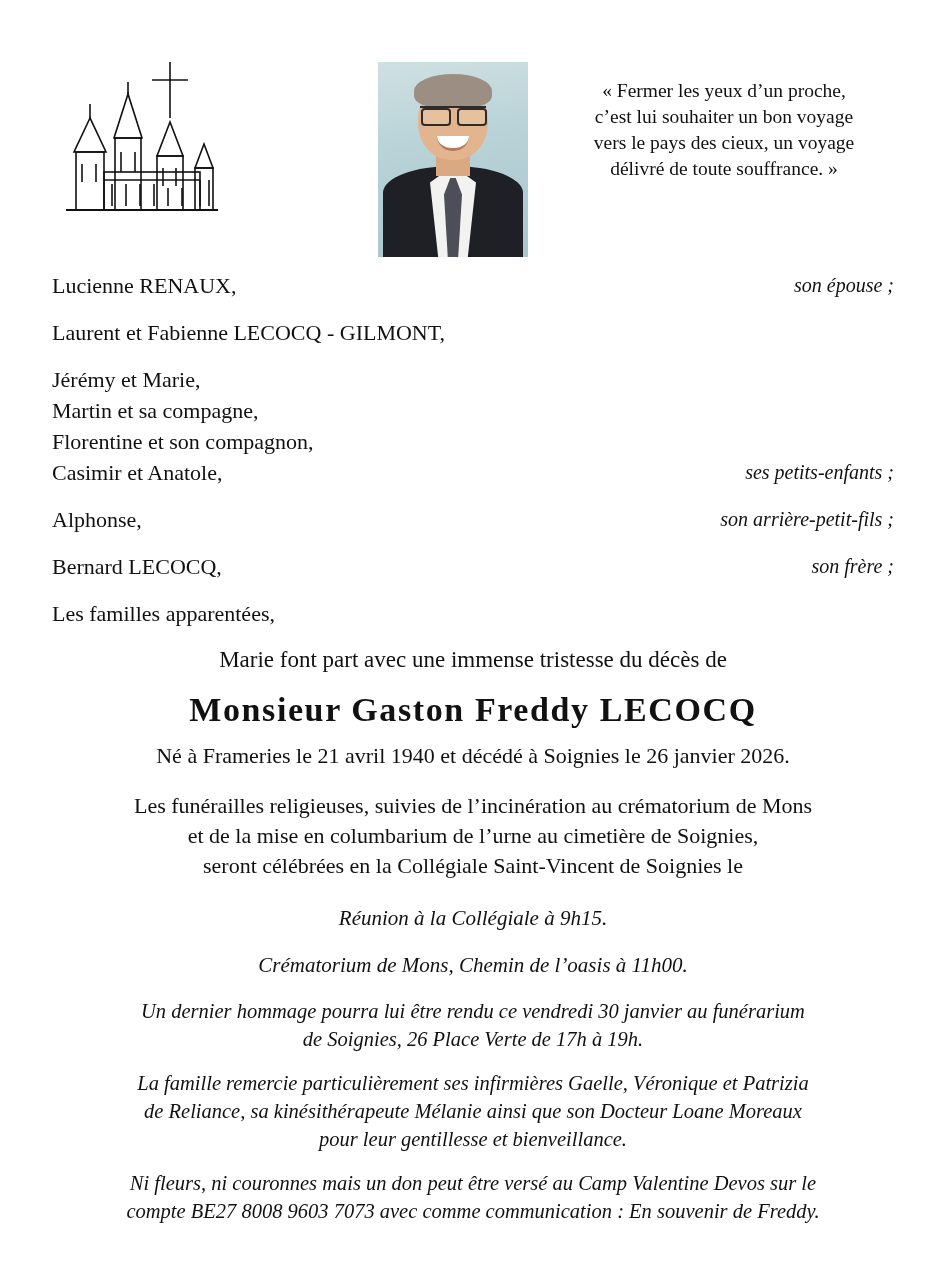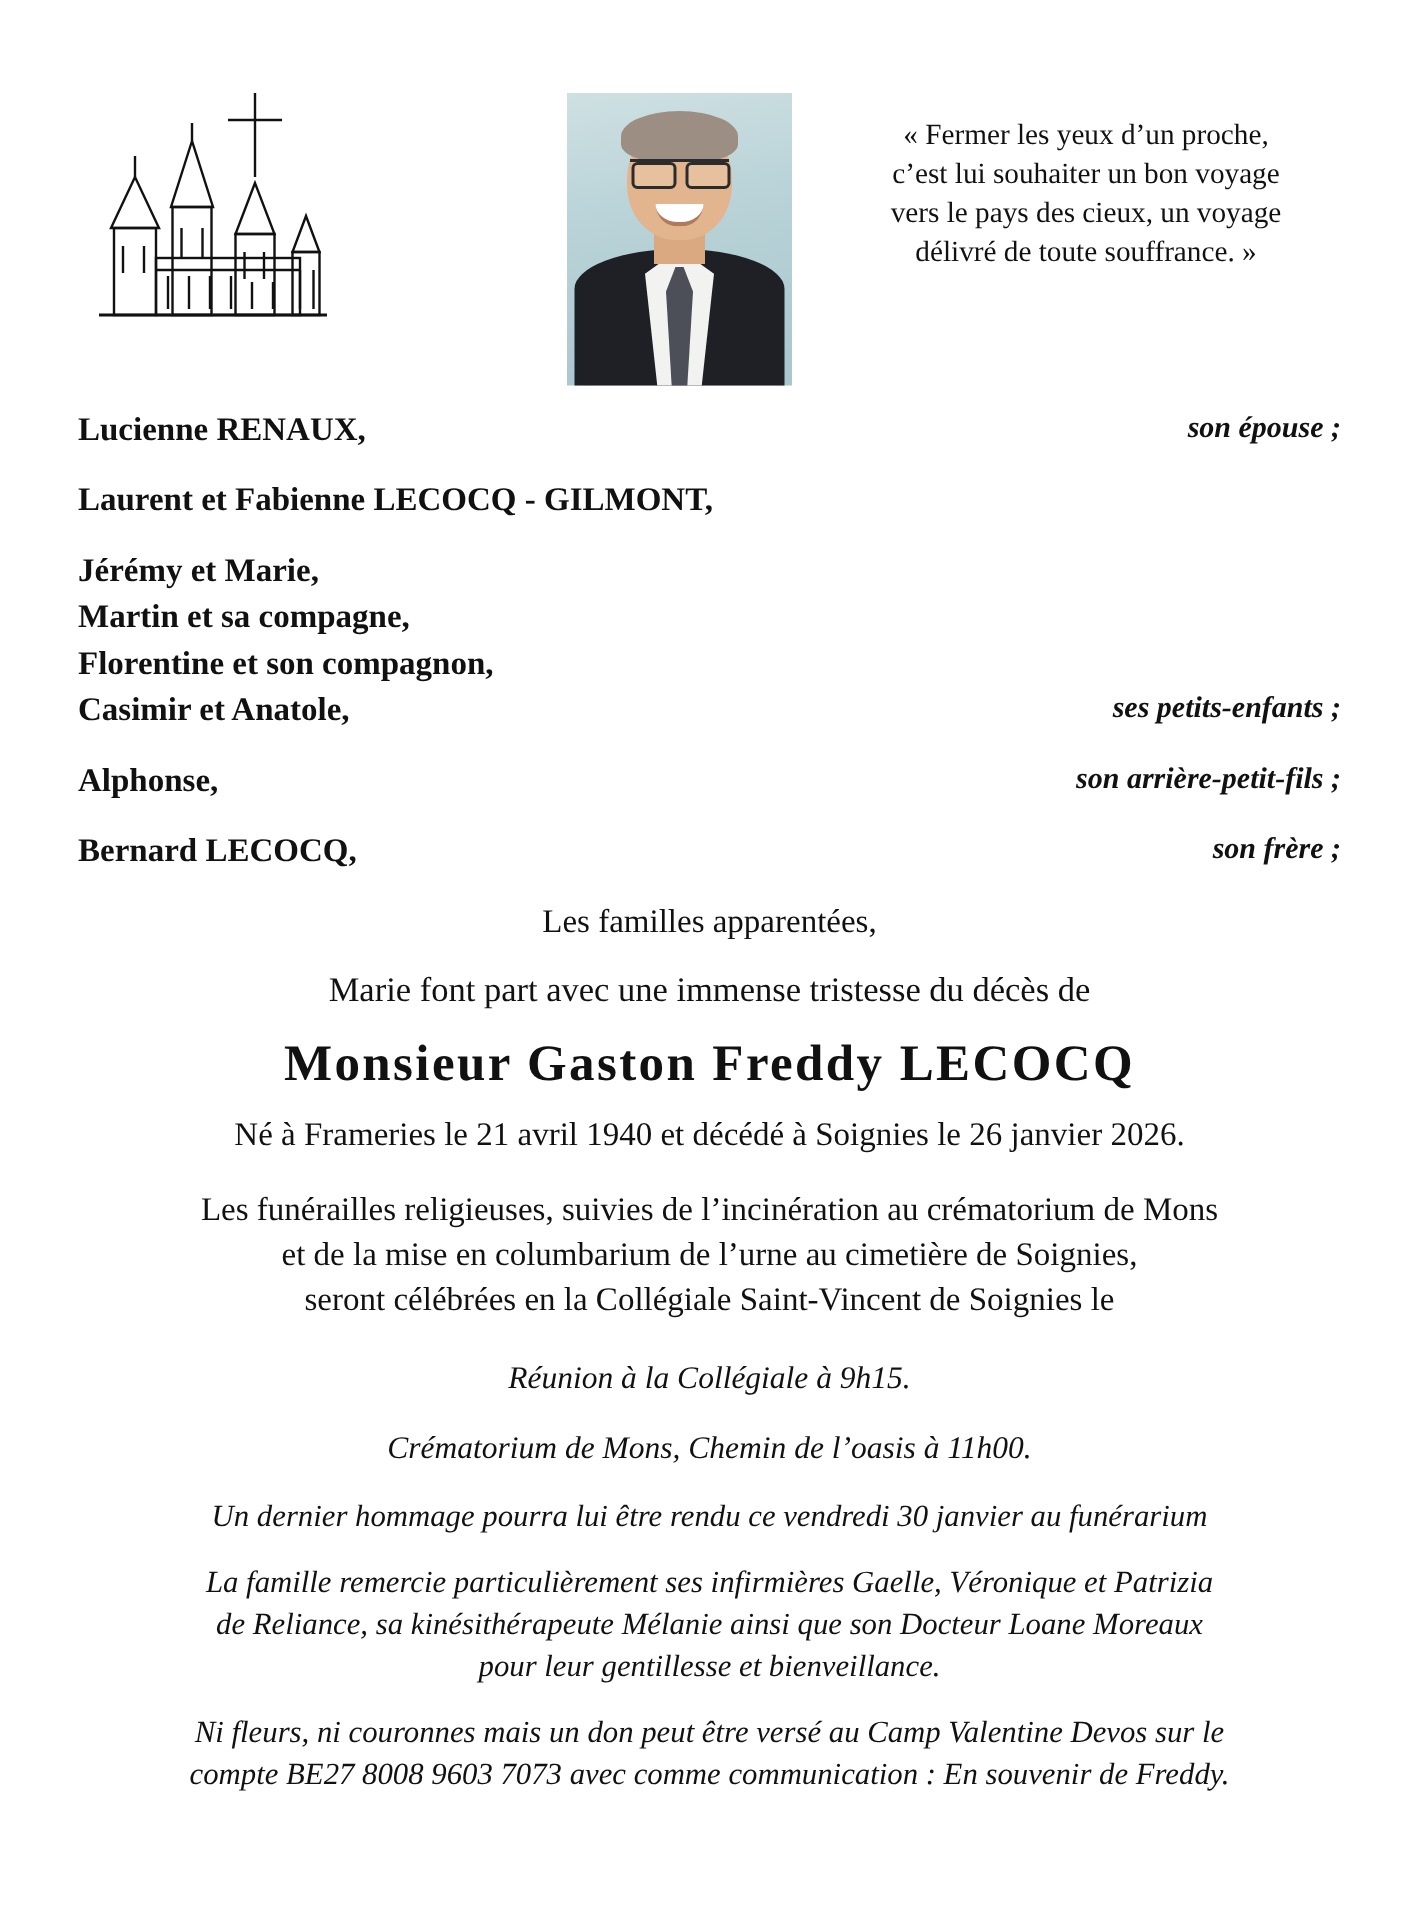--- a/index.html
+++ b/index.html
@@ -145,21 +145,20 @@
   .quote .line { display: block; white-space: nowrap; }
 
   
   .family {
     margin: 0 52px;
     position: relative;
   }
   .fam-group {
     margin-bottom: 16px;
     position: relative;
-    font-weight: bold;
   }
   .fam-row {
     position: relative;
     display: block;
     font-size: 22px;
     line-height: 31px;
     white-space: nowrap;
   }
   .fam-row .name {
     display: inline-block;
@@ -169,21 +168,20 @@
     right: 0;
     top: 0;
     font-style: italic;
     font-size: 20px;
   }
 
   .les-familles {
     font-size: 22px;
     line-height: 31px;
     margin-top: 16px;
-    text-align: center;
   }
 
   
   .center-block {
     text-align: center;
     margin: 0 52px;
   }
   .vous-font {
     font-size: 23px;
     margin-top: 18px;
@@ -365,20 +363,21 @@
       <span class="l">seront célébrées en la Collégiale Saint-Vincent de Soignies le</span>
     </div>
 
 
     <div class="italic-line">Réunion à la Collégiale à 9h15.</div>
 
     <div class="italic-line">Crématorium de Mons, Chemin de l’oasis à 11h00.</div>
 
     <div class="italic-block">
       <span class="l">Un dernier hommage pourra lui être rendu ce vendredi 30 janvier au funérarium</span>
+      <span class="l">de Soignies, 26 Place Verte de 17h à 19h.</span>
     </div>
 
     <div class="italic-block">
       <span class="l">La famille remercie particulièrement ses infirmières Gaelle, Véronique et Patrizia</span>
       <span class="l">de Reliance, sa kinésithérapeute Mélanie ainsi que son Docteur Loane Moreaux</span>
       <span class="l">pour leur gentillesse et bienveillance.</span>
     </div>
 
     <div class="italic-block">
       <span class="l">Ni fleurs, ni couronnes mais un don peut être versé au Camp Valentine Devos sur le</span>

